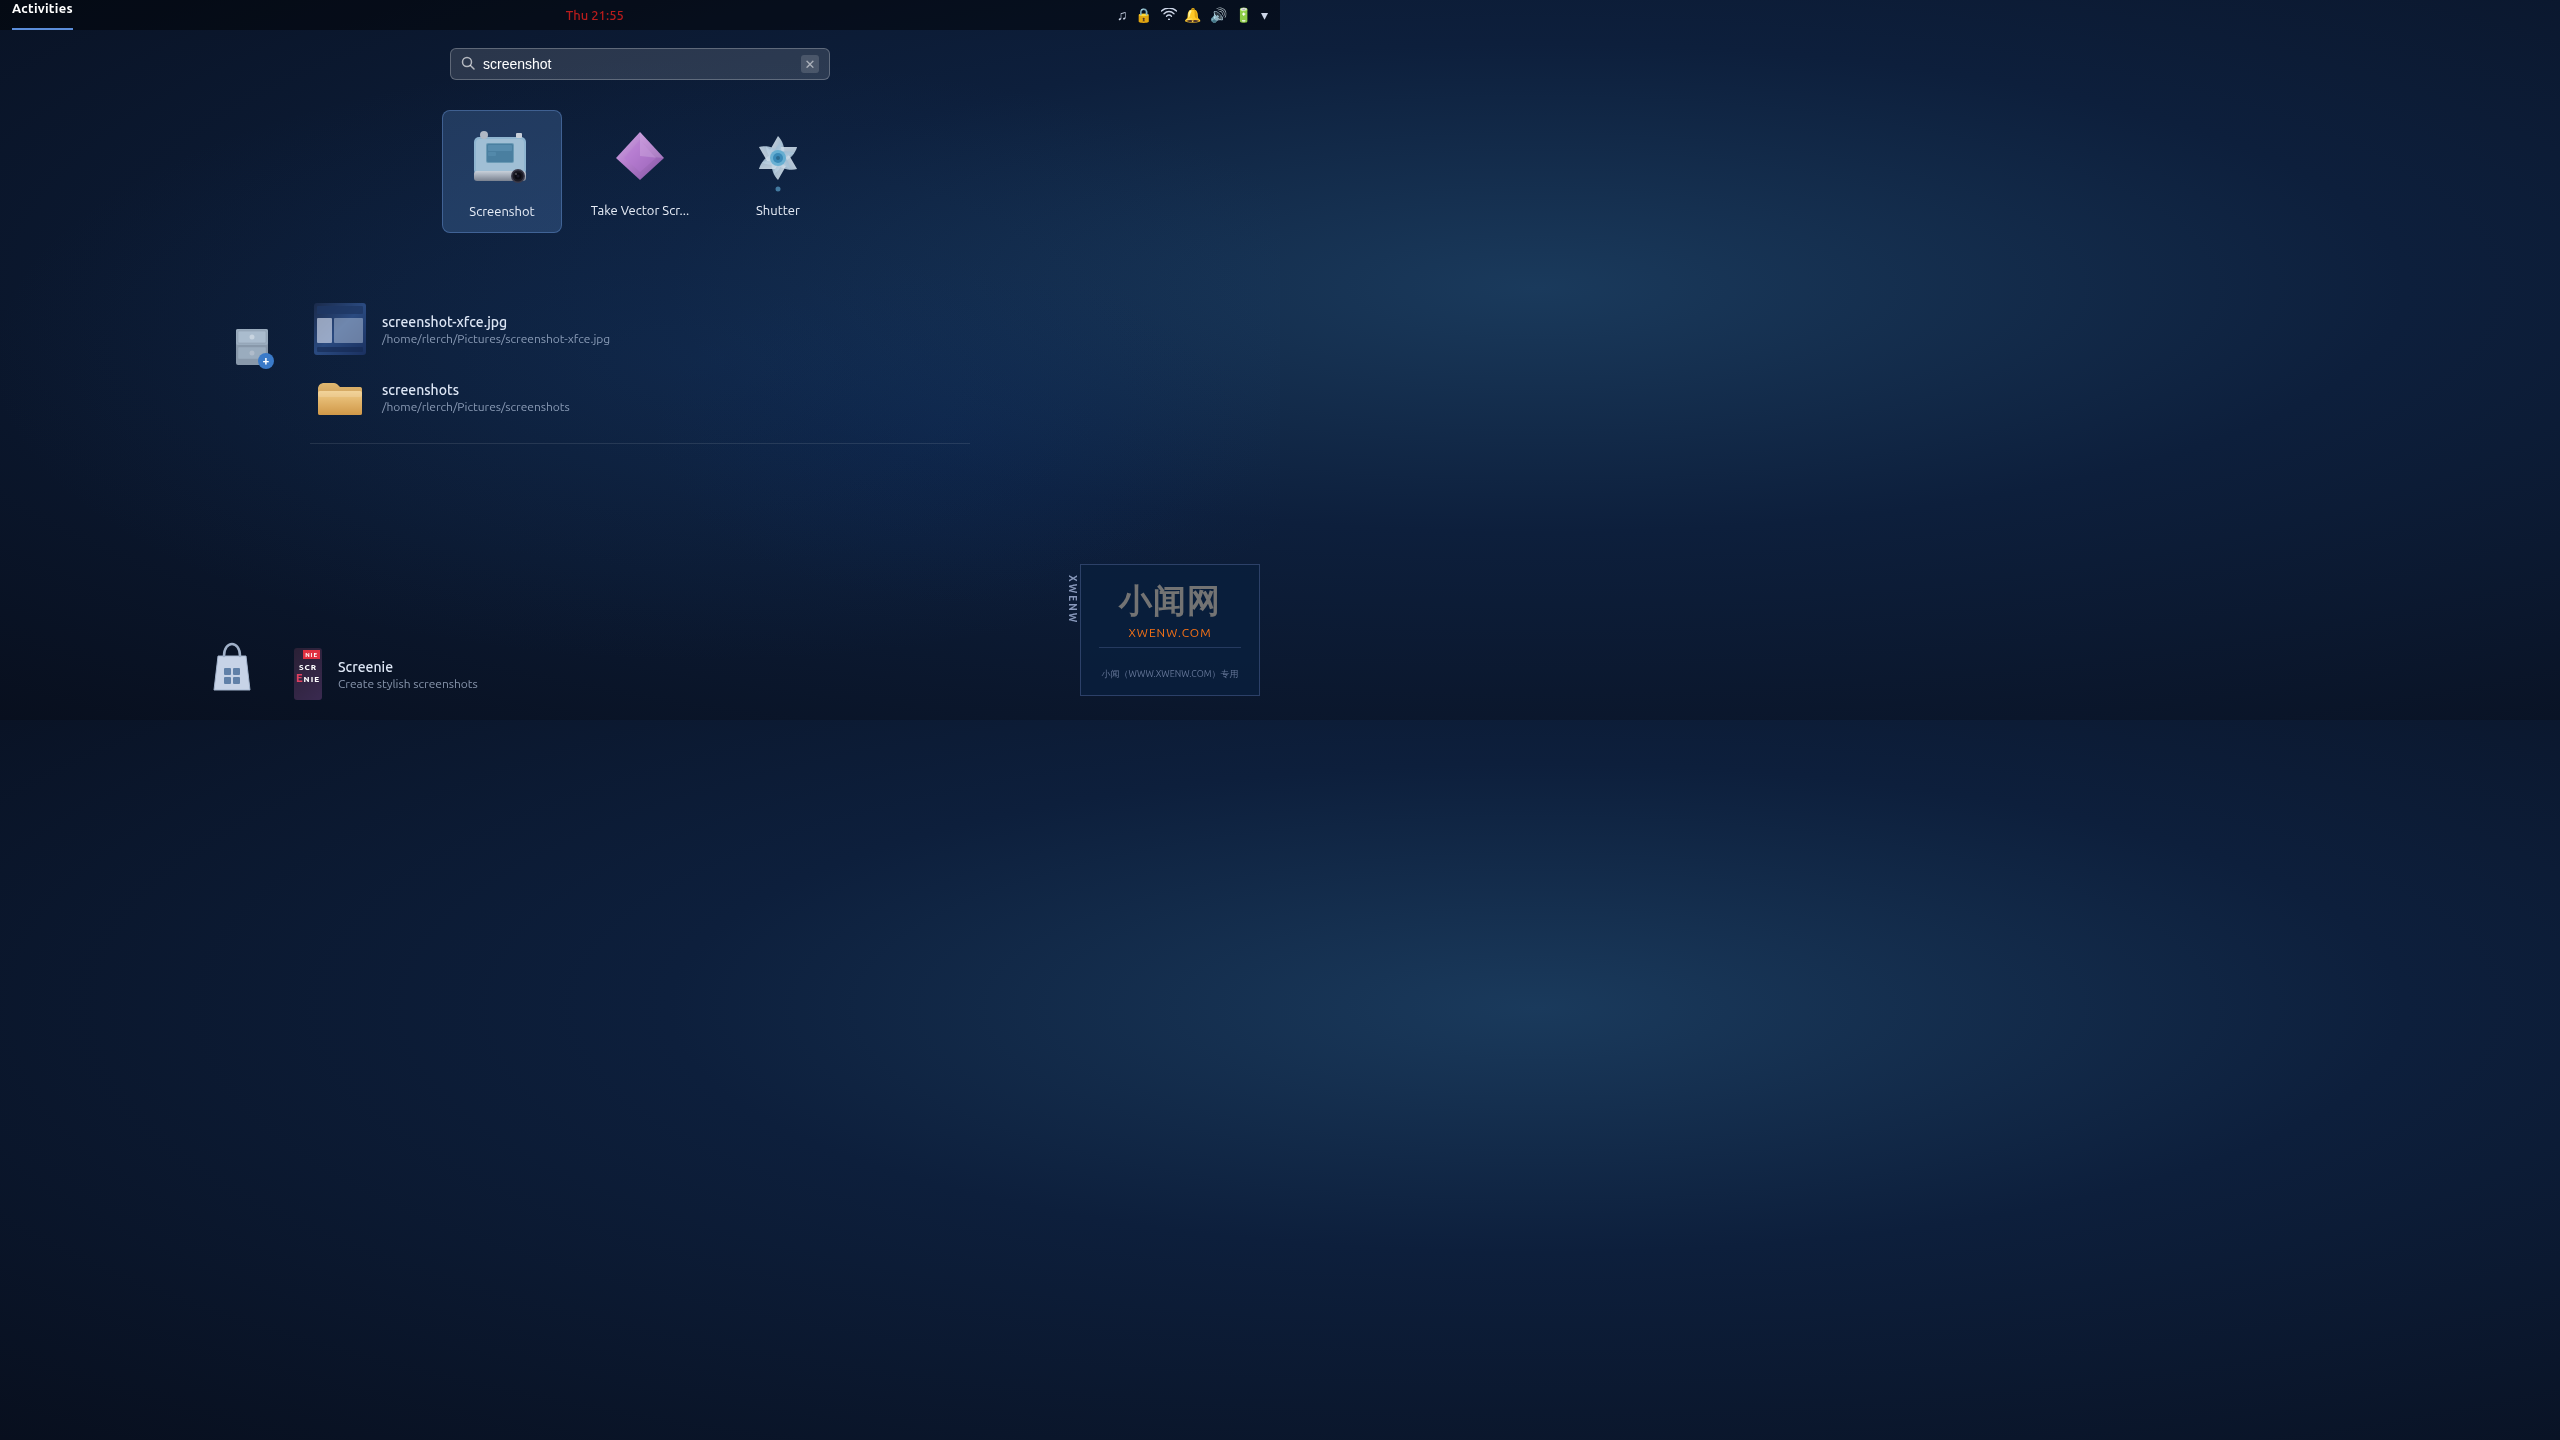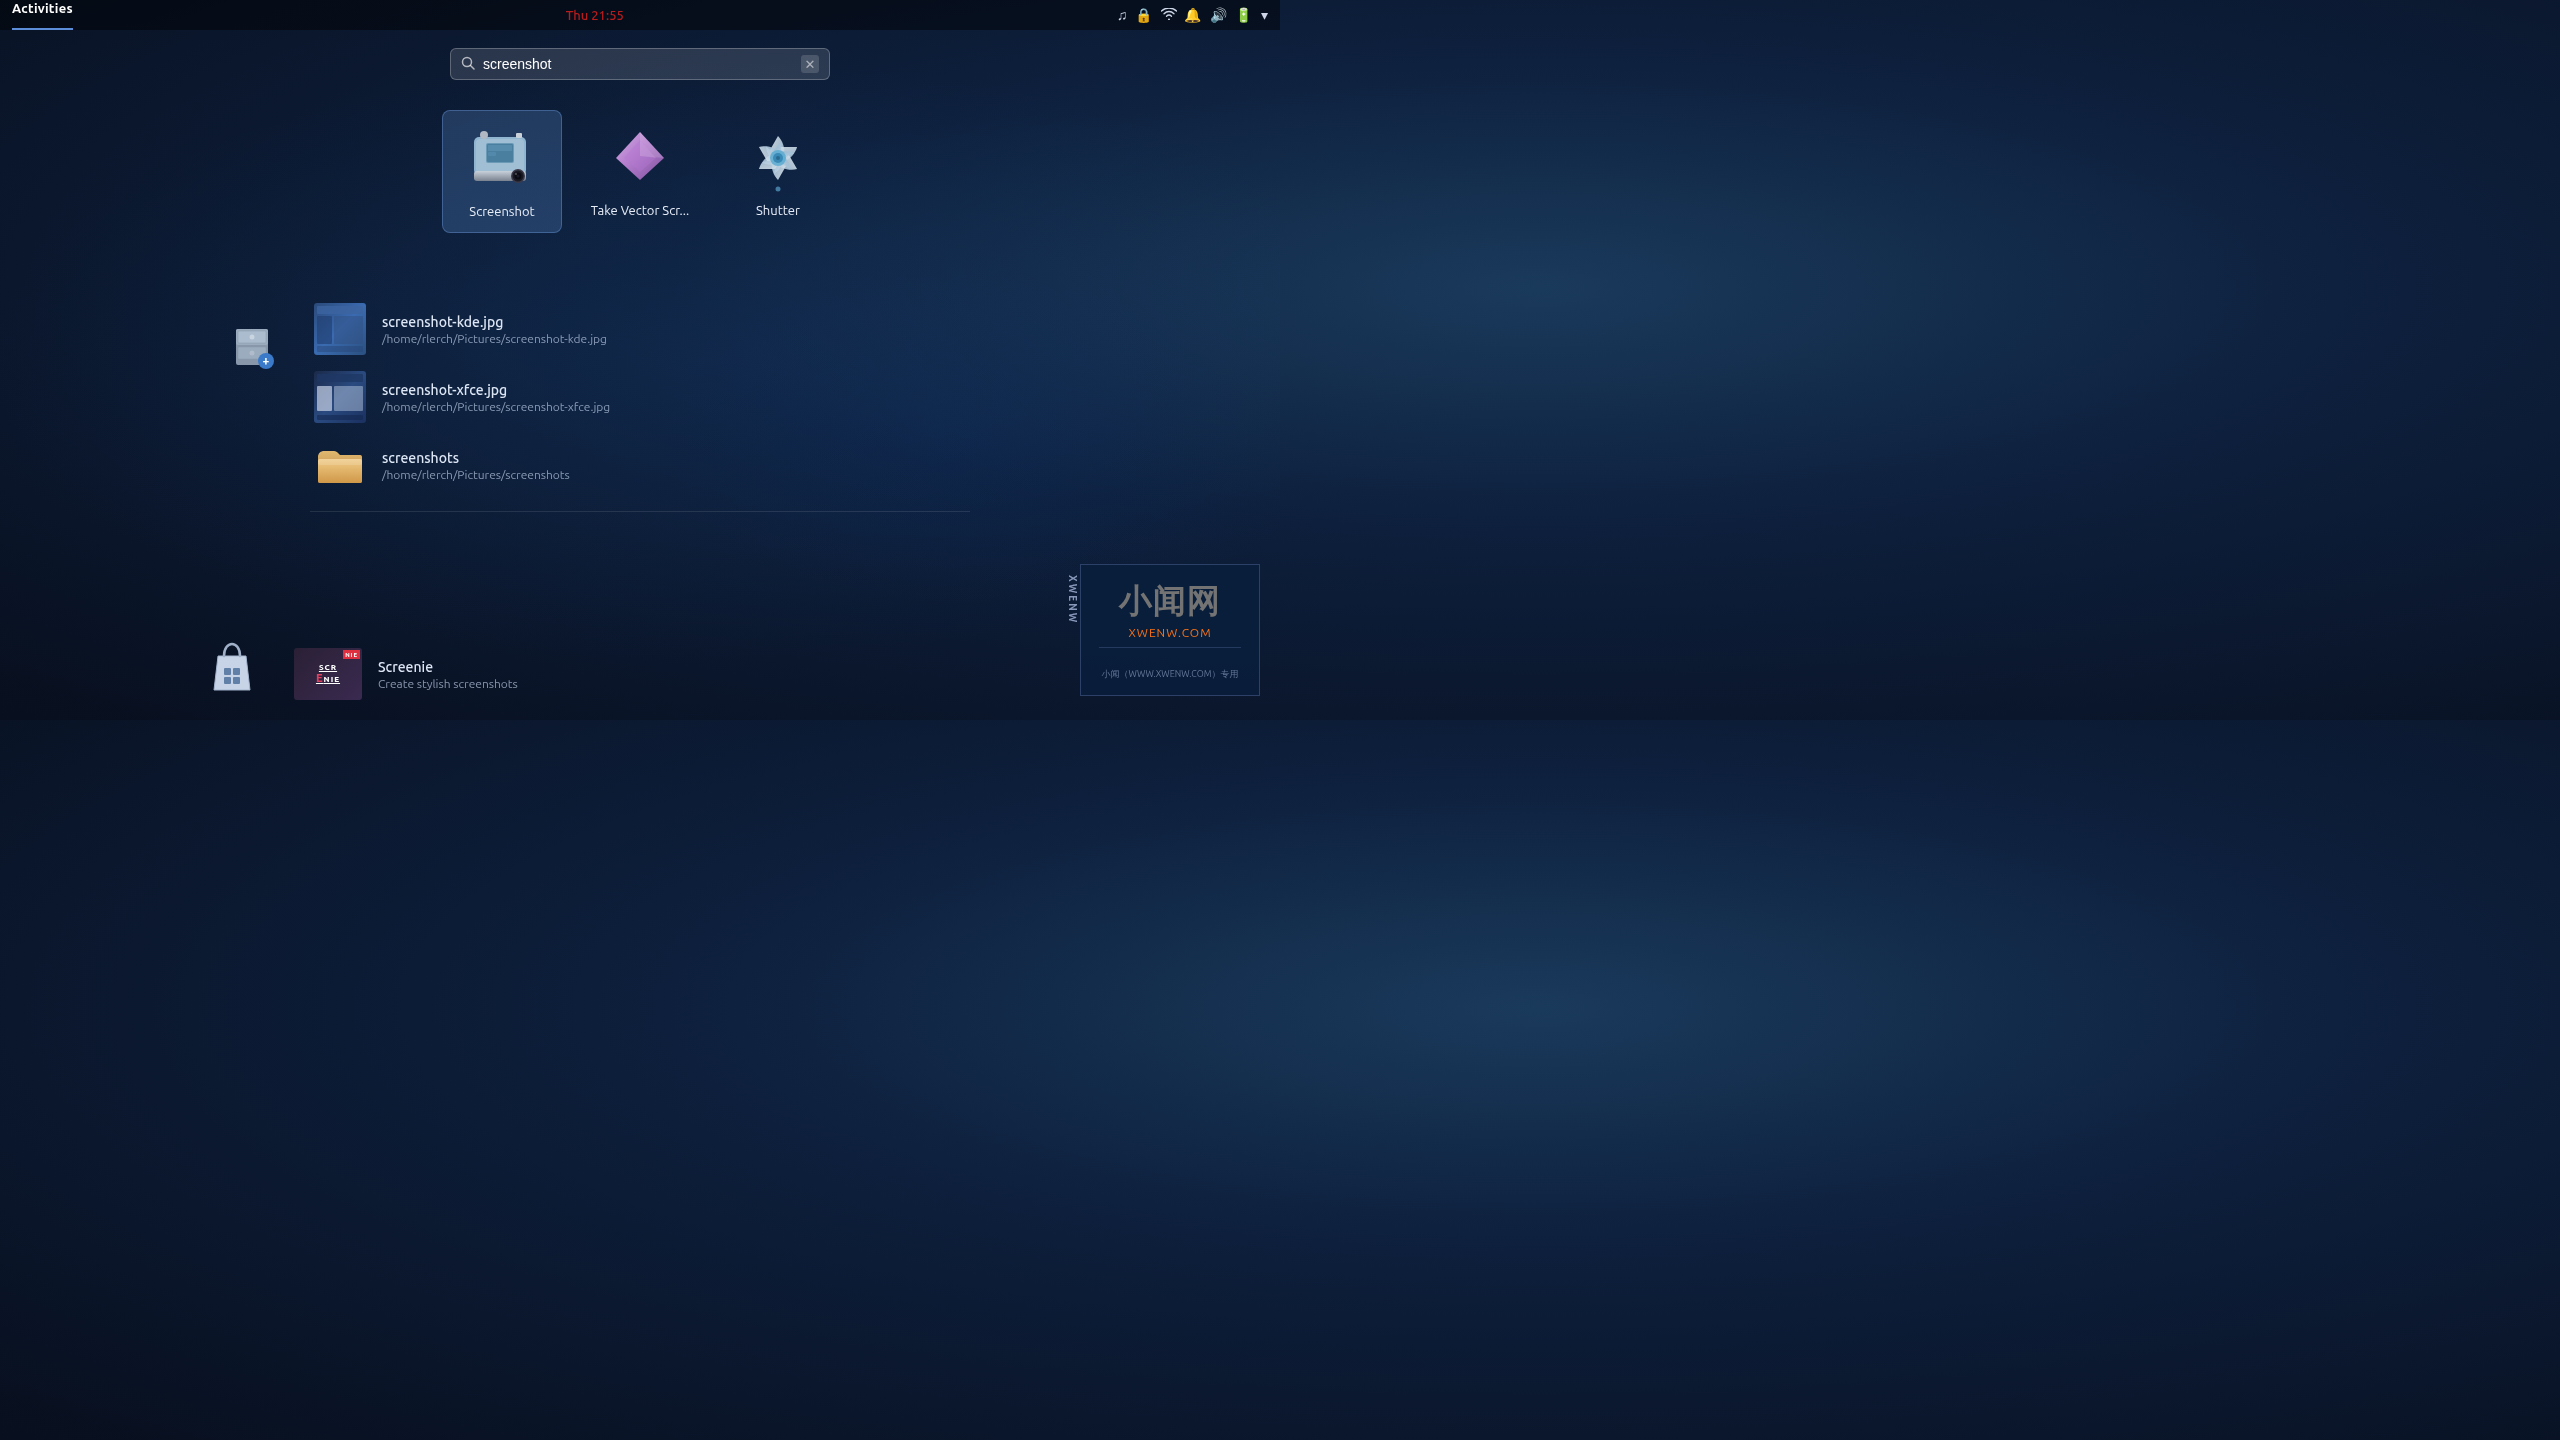--- a/index.html
+++ b/index.html
@@ -292,32 +292,31 @@
       background: linear-gradient(135deg, #1a2a4a 0%, #2a4a80 50%, #1a3060 100%);
       position: relative;
       display: flex;
       flex-direction: column;
       padding: 3px;
       gap: 2px;
     }
 
     
     .screenie-thumb {
-      width: 68px;
+      width: 28px;
       height: 52px;
       background: linear-gradient(135deg, #2a2035 0%, #3a2a50 100%);
       position: relative;
       display: flex;
       align-items: center;
       justify-content: center;
       font-size: 7px;
       font-weight: 700;
       color: #fff;
       letter-spacing: 1px;
-      text-decoration: underline;
     }
 
     .screenie-badge {
       position: absolute;
       top: 2px; right: 2px;
       background: #e03040;
       color: #fff;
       font-size: 6px;
       padding: 1px 2px;
       font-weight: 700;
@@ -480,34 +479,20 @@
       <circle cx="22" cy="12" r="2.5" fill="#c8d4e0"></circle>
 
       <rect x="8" y="22" width="28" height="12" rx="1" fill="#9aacbe" stroke="#8898aa" stroke-width="0.5"></rect>
       <circle cx="22" cy="28" r="2.5" fill="#b0bccb"></circle>
 
       <circle cx="36" cy="36" r="8" fill="#3a7ac8"></circle>
       <text x="36" y="40" text-anchor="middle" font-size="12" fill="#fff" font-weight="bold">+</text>
     </svg>
   </div>
 
-  <div class="file-item">
-    <div class="file-thumb kde-thumb">
-      <div class="kde-thumb-bar"></div>
-      <div class="kde-thumb-content">
-        <div class="kde-thumb-col"></div>
-        <div style="flex:2; background:rgba(50,80,130,0.5); border-radius:1px;"></div>
-      </div>
-      <div style="height:6px; background:rgba(40,70,120,0.5); border-radius:1px;"></div>
-    </div>
-    <div class="file-info">
-      <div class="file-name">screenshot-kde.jpg</div>
-      <div class="file-path">/home/rlerch/Pictures/screenshot-kde.jpg</div>
-    </div>
-  </div>
 
   <div class="file-item">
     <div class="file-thumb xfce-thumb">
       <div style="height:8px; background:rgba(30,55,100,0.8); border-radius:1px; margin-bottom:2px;"></div>
       <div style="flex:1; display:flex; gap:2px;">
         <div style="flex:1; background:rgba(200,210,230,0.7); border-radius:1px;"></div>
         <div style="flex:2; background:rgba(180,195,220,0.5); border-radius:1px;"></div>
       </div>
       <div style="height:5px; background:rgba(20,40,80,0.6); border-radius:1px; margin-top:2px;"></div>
     </div>

